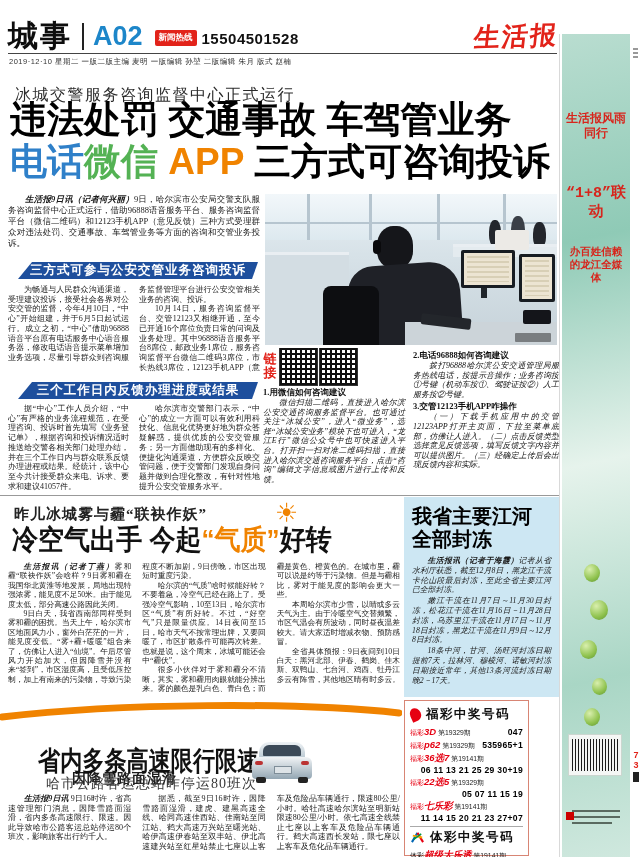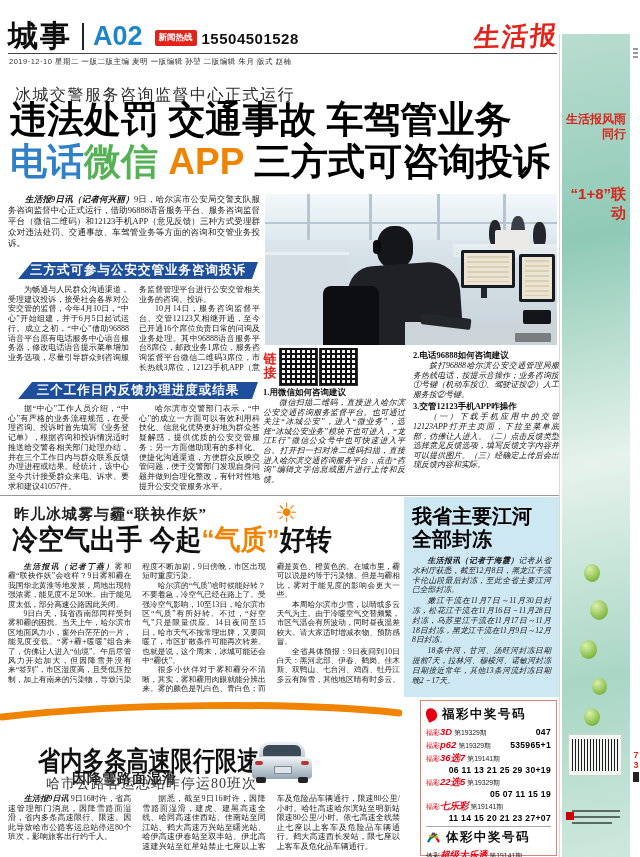--- a/index.html
+++ b/index.html
@@ -76,22 +76,22 @@
 
   .swoosh{top:700px;left:0;}
 
   
   .rivers{top:497px;left:404px;width:155px;height:200px;background:#cde7f3;padding:8px 8px 4px;box-sizing:border-box;overflow:hidden;}
   .rivers h2{margin:0 0 5px;font-family:"Liberation Sans",sans-serif;font-size:20px;line-height:23px;font-weight:900;color:#000;}
   .rivers .bodytxt{font-size:7.8px;line-height:9.8px;font-style:italic;}
   .rivers p{margin:0 0 1px;text-indent:2em;}
 
   
-  .lottery{top:700px;left:404px;width:137px;height:156px;border:1px solid #d88574;background:#fff;
-           box-sizing:border-box;padding:3px 5px;font-family:"Liberation Sans","DejaVu Sans",sans-serif;margin-left:16px;}
+  .lottery{top:700px;left:404px;width:125px;height:156px;border:1px solid #d88574;background:#fff;
+           box-sizing:border-box;padding:3px 5px;font-family:"Liberation Sans","DejaVu Sans",sans-serif;}
   .lot-head{display:flex;align-items:center;gap:5px;margin:2px 0 3px;}
   .fucai-logo{width:11px;height:13px;background:#e60012;border-radius:50% 50% 50% 0;transform:rotate(-25deg);}
   .lot-title{font-size:12.5px;font-weight:bold;letter-spacing:1.5px;color:#111;}
   .lot-row{display:flex;flex-wrap:wrap;align-items:baseline;margin:1px 0;}
   .lot-prefix{font-size:7px;color:#e60012;}
   .lot-name{font-size:9.5px;font-weight:bold;font-style:italic;color:#e60012;margin-right:2px;}
   .lot-issue{font-size:6.8px;color:#222;}
   .lot-nums{margin-left:auto;font-size:8.6px;font-weight:bold;color:#000;letter-spacing:.3px;}
   .lot-div{border-top:1px solid #aaa;margin:3px 0 2px;}
   .ticai-logo{width:15px;height:13px;}
@@ -108,22 +108,22 @@
   .car-roof{position:absolute;top:0;left:9px;width:46px;height:20px;background:linear-gradient(#eef2f5,#aebfca);border-radius:10px 10px 2px 2px;}
   .car-win{position:absolute;top:3px;left:13px;width:38px;height:11px;background:#3c4a58;border-radius:6px 6px 1px 1px;}
   .car-body{position:absolute;top:15px;left:2px;width:60px;height:22px;background:linear-gradient(#f1f4f6,#93a6b3);border-radius:6px 6px 4px 4px;}
   .car-plate{position:absolute;top:24px;left:24px;width:16px;height:6px;background:#dde3e7;border:1px solid #7e8d98;}
   .car-light{position:absolute;top:19px;width:8px;height:4px;background:#b33;border-radius:2px;}
   .car-wheel{position:absolute;top:35px;width:10px;height:6px;background:#222;border-radius:2px;}
 
   
   .sidead{top:34px;left:562px;width:68px;height:823px;overflow:hidden;
           background:linear-gradient(168deg,#b9ddd0 0%,#8fcab6 25%,#e6f3ec 52%,#a9d6c5 78%,#cfe8de 100%);}
-  .slogan{position:absolute;left:4px;width:60px;text-align:right;color:#d7251c;font-weight:900;
-          font-family:Liberation Sans, sans-serif;}
+  .slogan{position:absolute;left:4px;width:60px;text-align:center;color:#d7251c;font-weight:900;
+          font-family:Liberation Mono, monospace;}
   .bead{position:absolute;border-radius:50%;background:radial-gradient(circle at 35% 30%,#d9efae,#8fc24e 60%,#5d9431);}
   .barcode{position:absolute;left:6px;top:700px;width:54px;height:42px;background:#f4f6f4;
            border:1px solid #cbd6cf;box-sizing:border-box;padding:4px 3px;}
   .barcode div{height:100%;background:repeating-linear-gradient(90deg,#1b1b1b 0 1px,transparent 1px 3px);}
   .tinyline{position:absolute;left:10px;width:48px;height:2px;background:#5a6a60;}
   .redsq{position:absolute;left:4px;top:778px;width:8px;height:8px;background:#c00;}
 
   .edge-strip{top:0;left:632px;width:8px;height:857px;background:#fff;}
   .edge-marks{top:46px;left:633px;width:5px;}
   .edge-marks div{height:2px;background:#999;margin:2px 0;}
@@ -317,20 +317,21 @@
   <div class="abs hw-sub">哈市公路客运总站昨停运80班次</div>
   <div class="abs hw-body bodytxt threecol">
     <p><span class="intro">生活报9日讯</span><span> 9日16时许，省高速管理部门消息，因降雪路面湿滑，省内多条高速限行、限速。因此导致哈市公路客运总站停运80个班次，影响旅客出行约千人。</span></p>
     <p>据悉，截至9日16时许，因降雪路面湿滑，建虎、建黑高速全线、哈同高速佳西站、佳南站至同江站、鹤大高速万兴站至曙光站、哈伊高速伊春站至双丰站、伊北高速建兴站至红星站禁止七座以上客车及危险品车辆通行，限速80公里/小时。哈牡高速哈尔滨站至明新站限速80公里/小时。依七高速全线禁止七座以上客车及危险品车辆通行。鹤大高速西长发站，限七座以上客车及危化品车辆通行。</p>
   </div>
 
   <div class="abs vline-sep"></div>
   <div class="abs sidead">
     <div class="slogan" style="top:78px;font-size:12px;line-height:15px">生活报风雨同行</div>
     <div class="slogan" style="top:150px;font-size:15px;line-height:19px">“1+8”联动</div>
+    <div class="slogan" style="top:212px;font-size:10.5px;line-height:13px">办百姓信赖的龙江全媒体</div>
     <div class="bead" style="left:22px;top:530px;width:16px;height:18px"></div>
     <div class="bead" style="left:28px;top:566px;width:18px;height:20px"></div>
     <div class="bead" style="left:18px;top:606px;width:17px;height:19px"></div>
     <div class="bead" style="left:30px;top:644px;width:15px;height:17px"></div>
     <div class="bead" style="left:22px;top:674px;width:16px;height:18px"></div>
     <div class="barcode">
         <div></div>
       </div>
     <div class="tinyline" style="top:776px"></div>
     <div class="tinyline" style="top:782px"></div>

